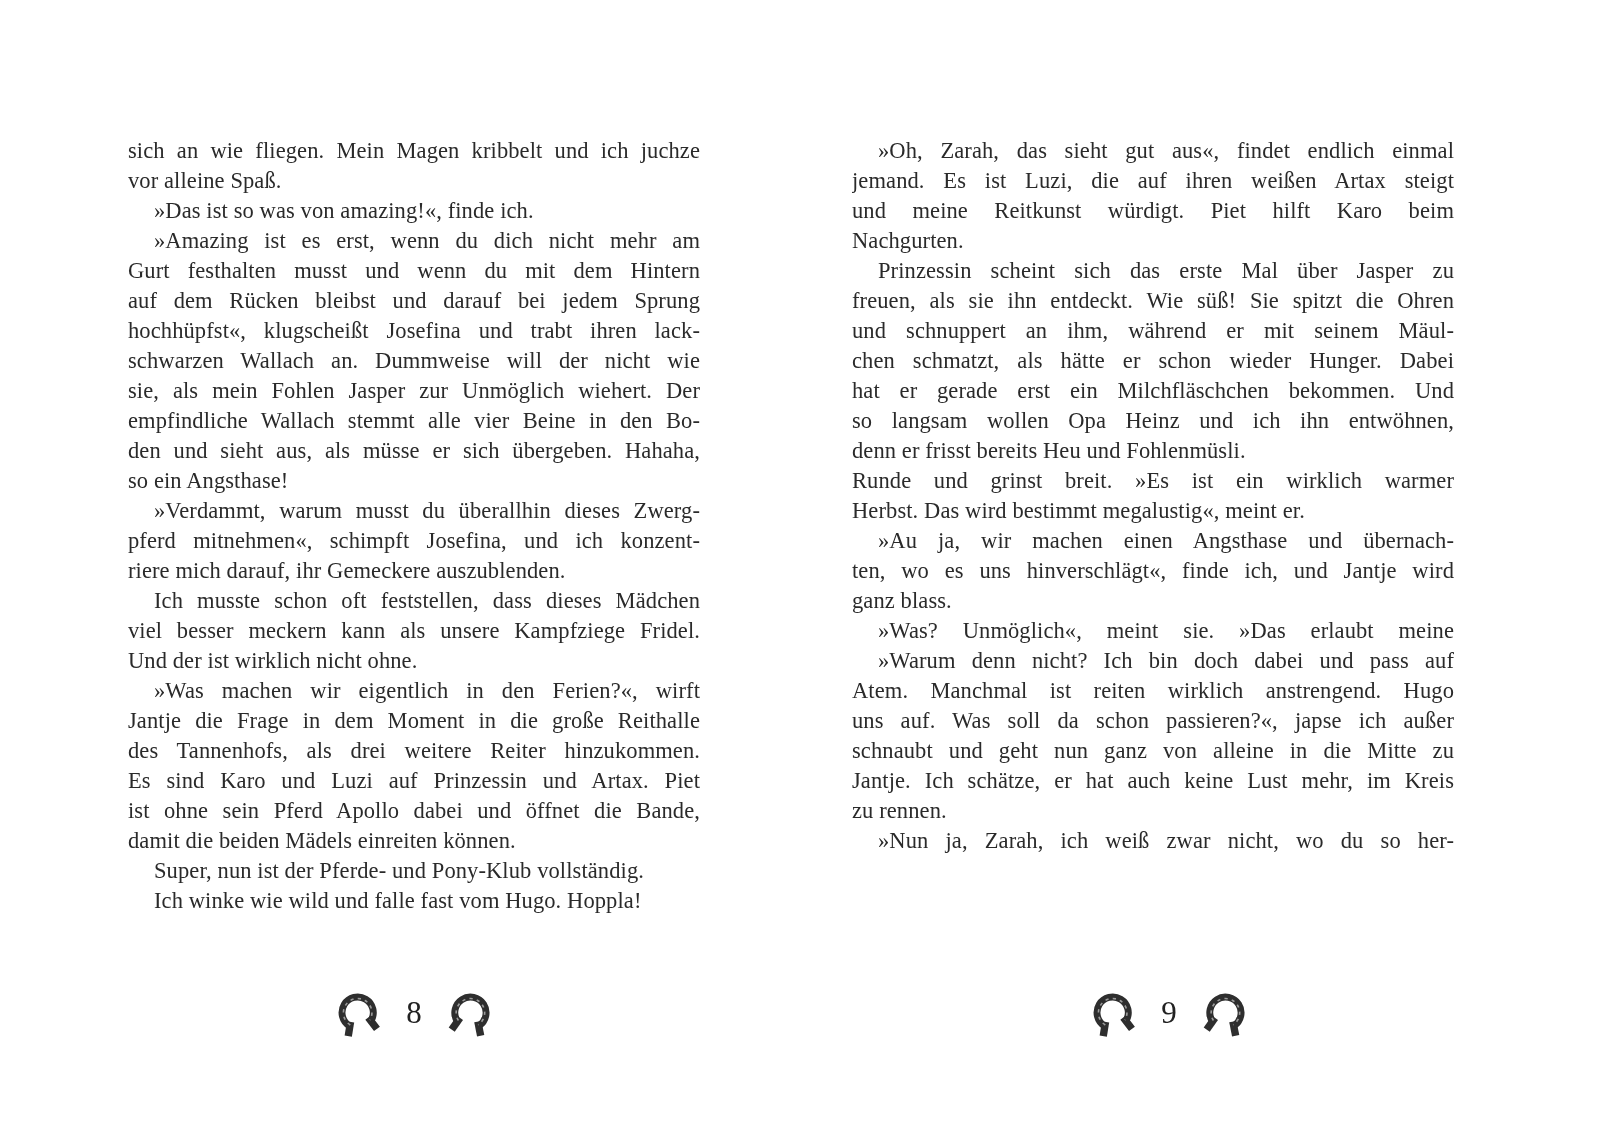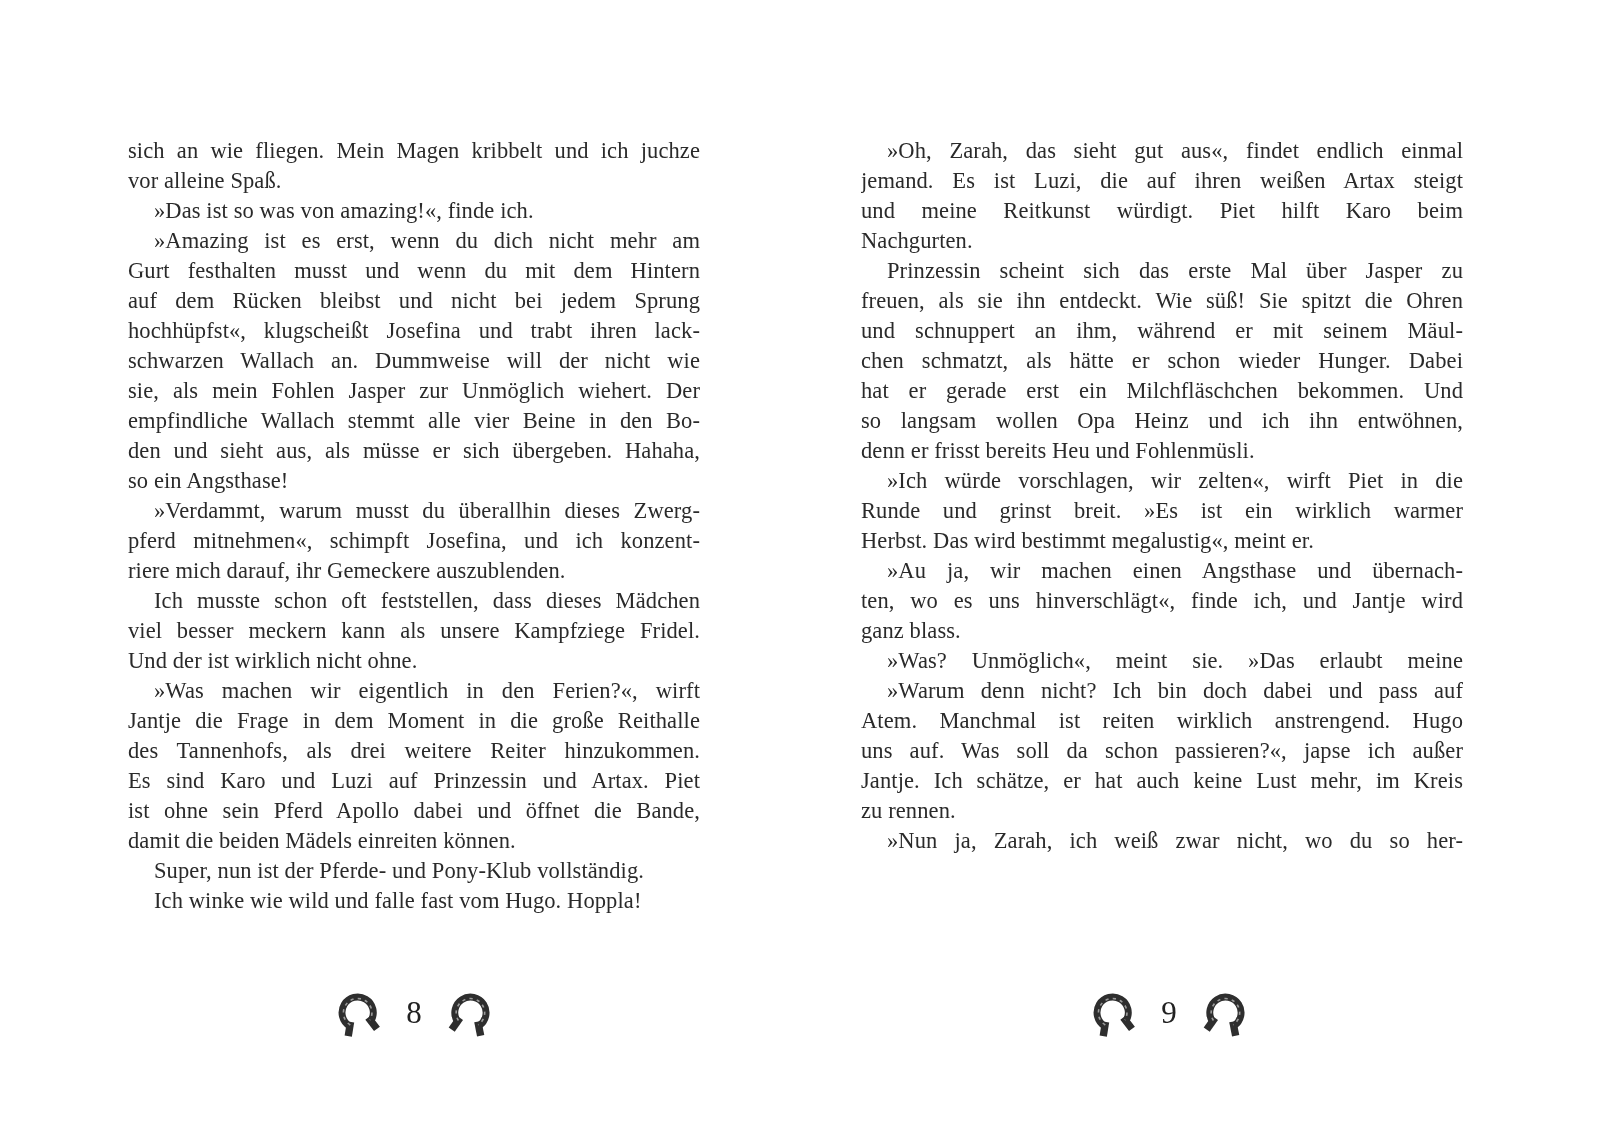--- a/index.html
+++ b/index.html
@@ -10,21 +10,21 @@
     color: #2a2a2a;
     position: relative;
     overflow: hidden;
   }
   .page { position: absolute; top: 0; height: 1131px; width: 800px; }
   .page-left  { left: 0; padding-left: 36px; }
   .page-right { left: 800px; }
 
   .text-block { position: absolute; top: 136px; }
   .page-left  .text-block { left: 128px; width: 572px; }
-  .page-right .text-block { left: 61px;  width: 602px; }
+  .page-right .text-block { left: 52px;  width: 602px; }
 
   .line {
     font-size: 22.5px;
     line-height: 30px;
     height: 30px;
     overflow: hidden;
     white-space: normal;
     letter-spacing: 0.1px;
   }
   .line.justify { text-align: justify; text-align-last: justify; }
@@ -54,21 +54,21 @@
 
 <main class="spread">
 
   <section class="page page-left">
     <div class="text-block">
         <div class="line justify">sich an wie fliegen. Mein Magen kribbelt und ich juchze</div>
         <div class="line">vor alleine Spaß.</div>
         <div class="line indent">»Das ist so was von amazing!«, finde ich.</div>
         <div class="line justify indent">»Amazing ist es erst, wenn du dich nicht mehr am</div>
         <div class="line justify">Gurt festhalten musst und wenn du mit dem Hintern</div>
-        <div class="line justify">auf dem Rücken bleibst und nicht bei jedem Sprung</div>
+        <div class="line justify">auf dem Rücken bleibst und darauf bei jedem Sprung</div>
         <div class="line justify">hochhüpfst«, klugscheißt Josefina und trabt ihren lack-</div>
         <div class="line justify">schwarzen Wallach an. Dummweise will der nicht wie</div>
         <div class="line justify">sie, als mein Fohlen Jasper zur Unmöglich wiehert. Der</div>
         <div class="line justify">empfindliche Wallach stemmt alle vier Beine in den Bo-</div>
         <div class="line justify">den und sieht aus, als müsse er sich übergeben. Hahaha,</div>
         <div class="line">so ein Angsthase!</div>
         <div class="line justify indent">»Verdammt, warum musst du überallhin dieses Zwerg-</div>
         <div class="line justify">pferd mitnehmen«, schimpft Josefina, und ich konzent-</div>
         <div class="line">riere mich darauf, ihr Gemeckere auszublenden.</div>
         <div class="line justify indent">Ich musste schon oft feststellen, dass dieses Mädchen</div>
@@ -110,30 +110,30 @@
         <div class="line justify">jemand. Es ist Luzi, die auf ihren weißen Artax steigt</div>
         <div class="line justify">und meine Reitkunst würdigt. Piet hilft Karo beim</div>
         <div class="line">Nachgurten.</div>
         <div class="line justify indent">Prinzessin scheint sich das erste Mal über Jasper zu</div>
         <div class="line justify">freuen, als sie ihn entdeckt. Wie süß! Sie spitzt die Ohren</div>
         <div class="line justify">und schnuppert an ihm, während er mit seinem Mäul-</div>
         <div class="line justify">chen schmatzt, als hätte er schon wieder Hunger. Dabei</div>
         <div class="line justify">hat er gerade erst ein Milchfläschchen bekommen. Und</div>
         <div class="line justify">so langsam wollen Opa Heinz und ich ihn entwöhnen,</div>
         <div class="line">denn er frisst bereits Heu und Fohlenmüsli.</div>
-        <div class="line justify indent">»Ich würde vorschlagen, wir zelten«, wirft Piet in die</div>
         <div class="line justify">Runde und grinst breit. »Es ist ein wirklich warmer</div>
         <div class="line">Herbst. Das wird bestimmt megalustig«, meint er.</div>
         <div class="line justify indent">»Au ja, wir machen einen Angsthase und übernach-</div>
         <div class="line justify">ten, wo es uns hinverschlägt«, finde ich, und Jantje wird</div>
         <div class="line">ganz blass.</div>
         <div class="line justify indent">»Was? Unmöglich«, meint sie. »Das erlaubt meine</div>
         <div class="line justify indent">»Warum denn nicht? Ich bin doch dabei und pass auf</div>
         <div class="line justify">Atem. Manchmal ist reiten wirklich anstrengend. Hugo</div>
         <div class="line justify">uns auf. Was soll da schon passieren?«, japse ich außer</div>
+        <div class="line justify">schnaubt und geht nun ganz von alleine in die Mitte zu</div>
         <div class="line justify">Jantje. Ich schätze, er hat auch keine Lust mehr, im Kreis</div>
         <div class="line">zu rennen.</div>
         <div class="line justify indent">»Nun ja, Zarah, ich weiß zwar nicht, wo du so her-</div>
       </div>
     <footer class="page-footer">
       <span class="horseshoe hs-tilt-left">
         <svg viewBox="0 0 100 100" aria-hidden="true">
           <path d="M 26 80 A 34 34 0 1 1 74 80" fill="none" stroke="#2e2e2e" stroke-width="15"></path>
           <path d="M 27 79 L 21 93" stroke="#2e2e2e" stroke-width="16" stroke-linecap="square"></path>
           <path d="M 73 79 L 79 93" stroke="#2e2e2e" stroke-width="16" stroke-linecap="square"></path>

